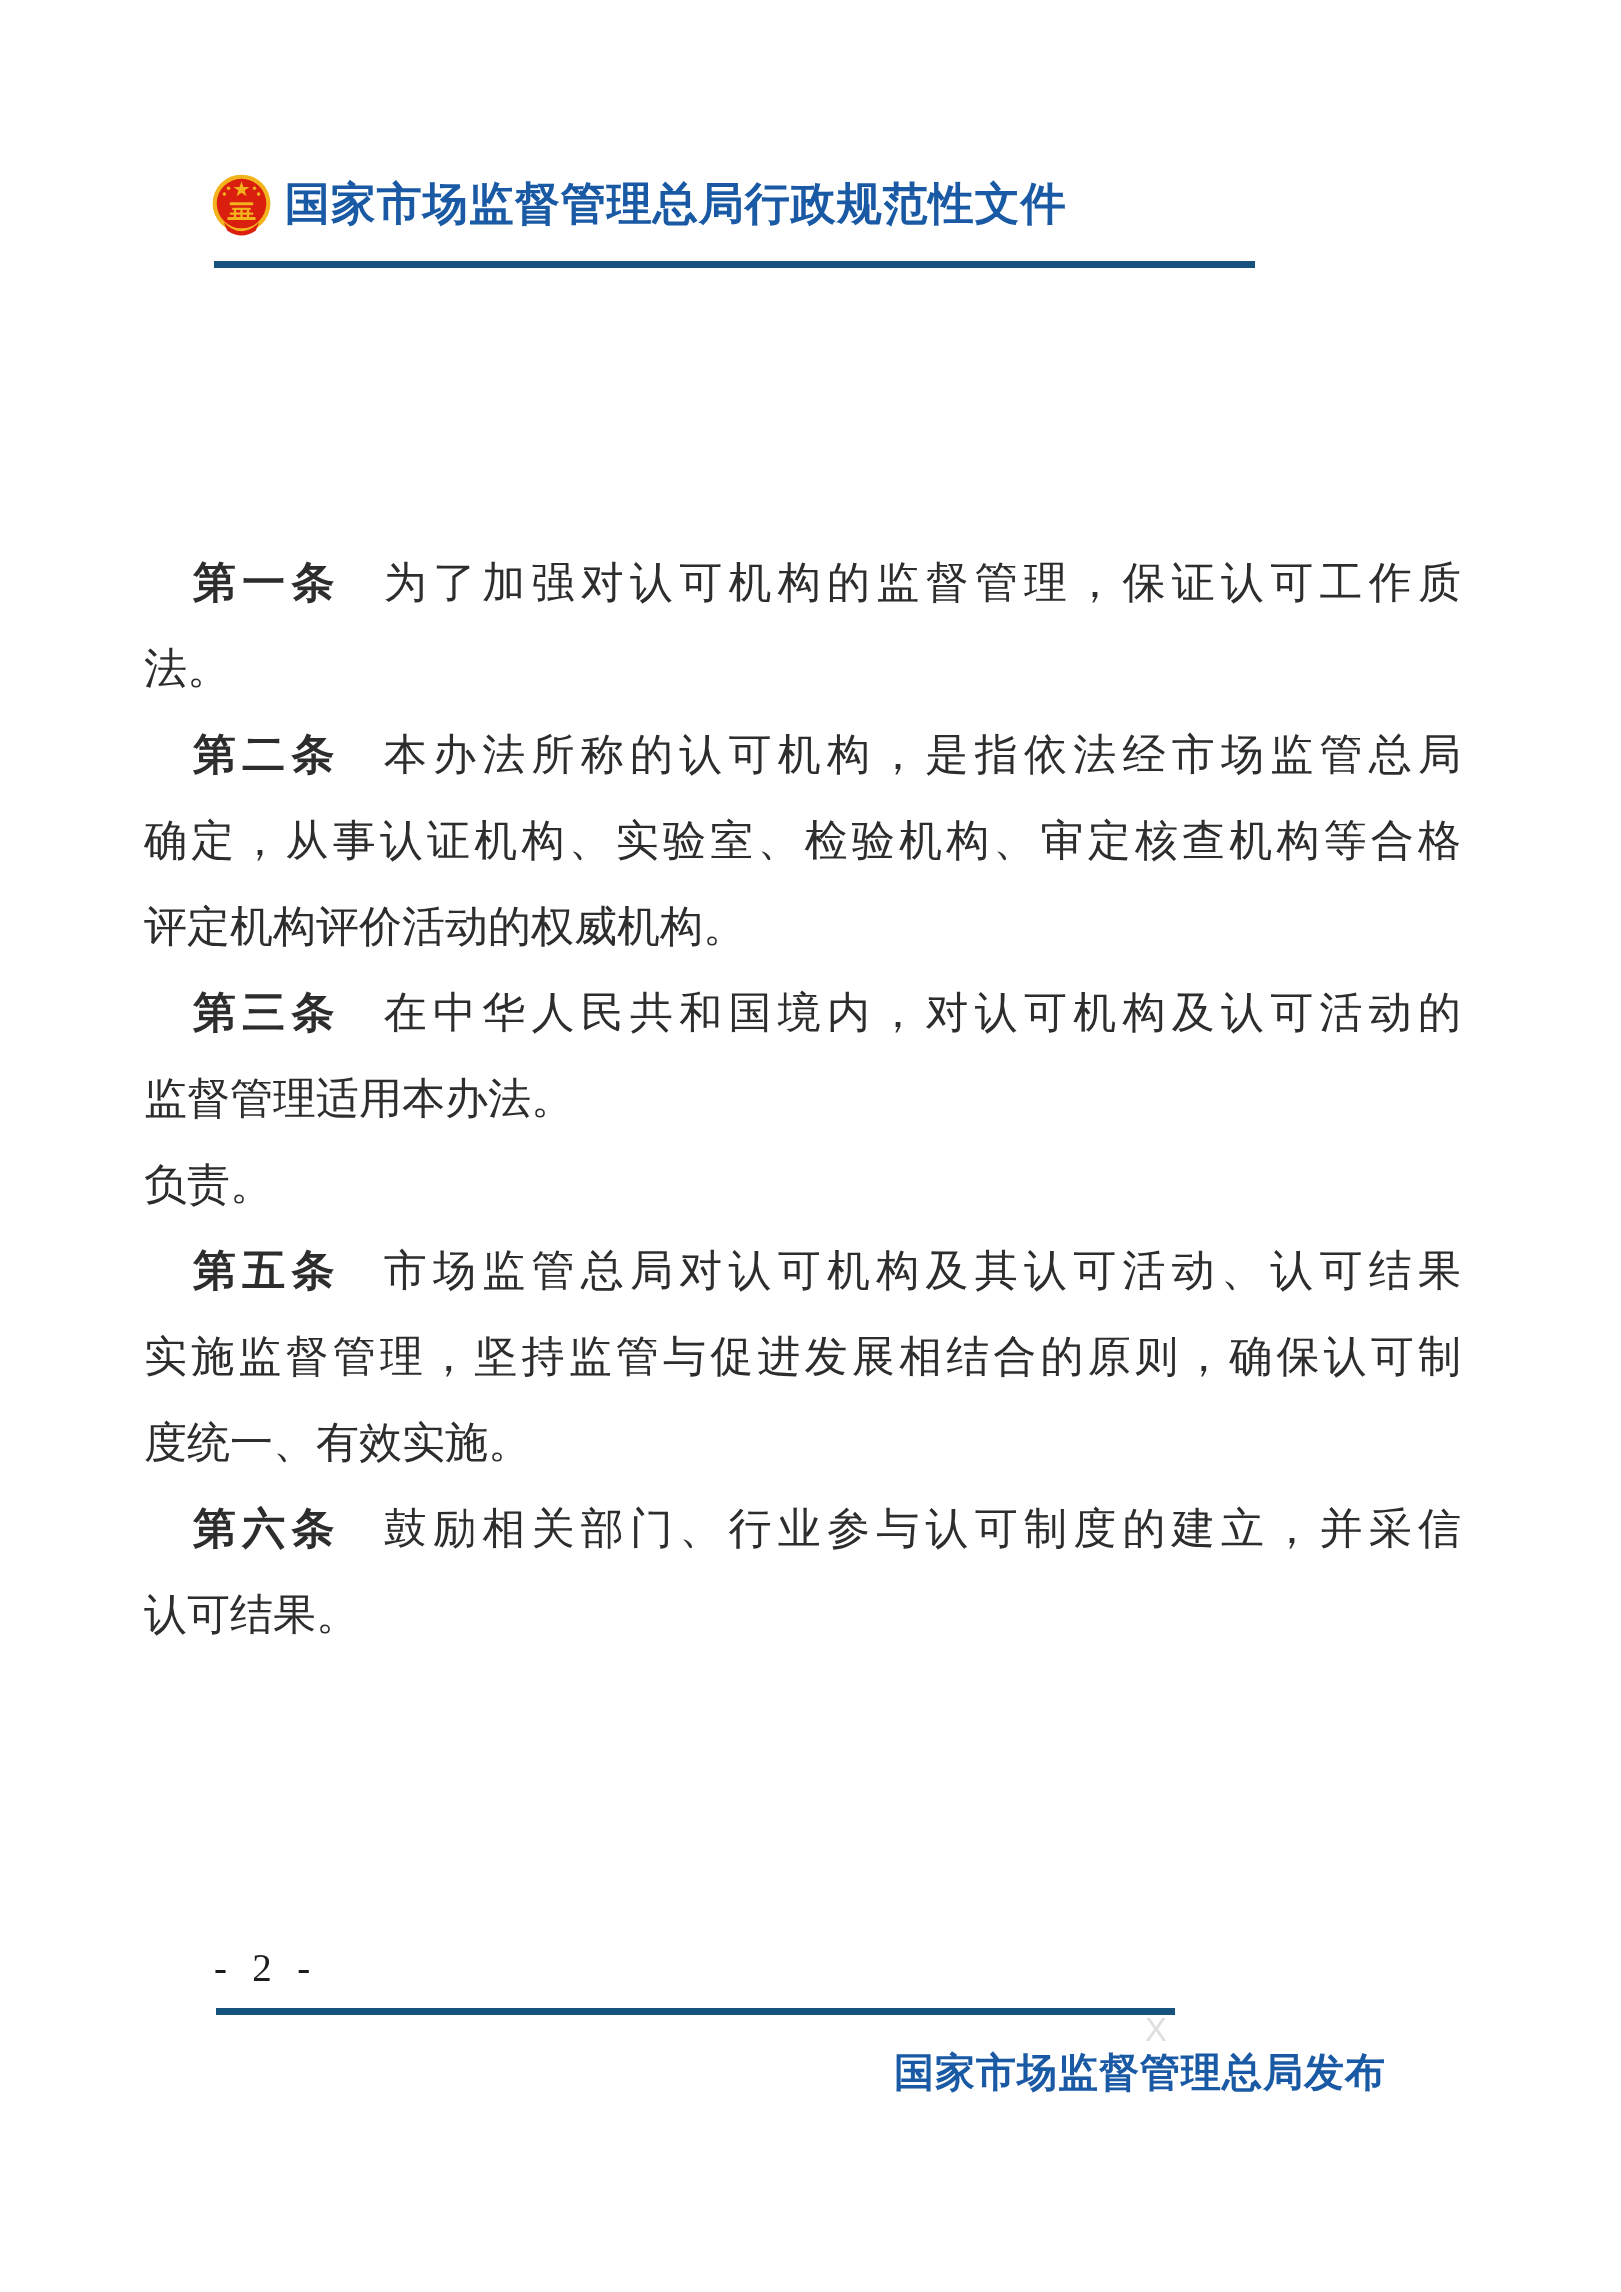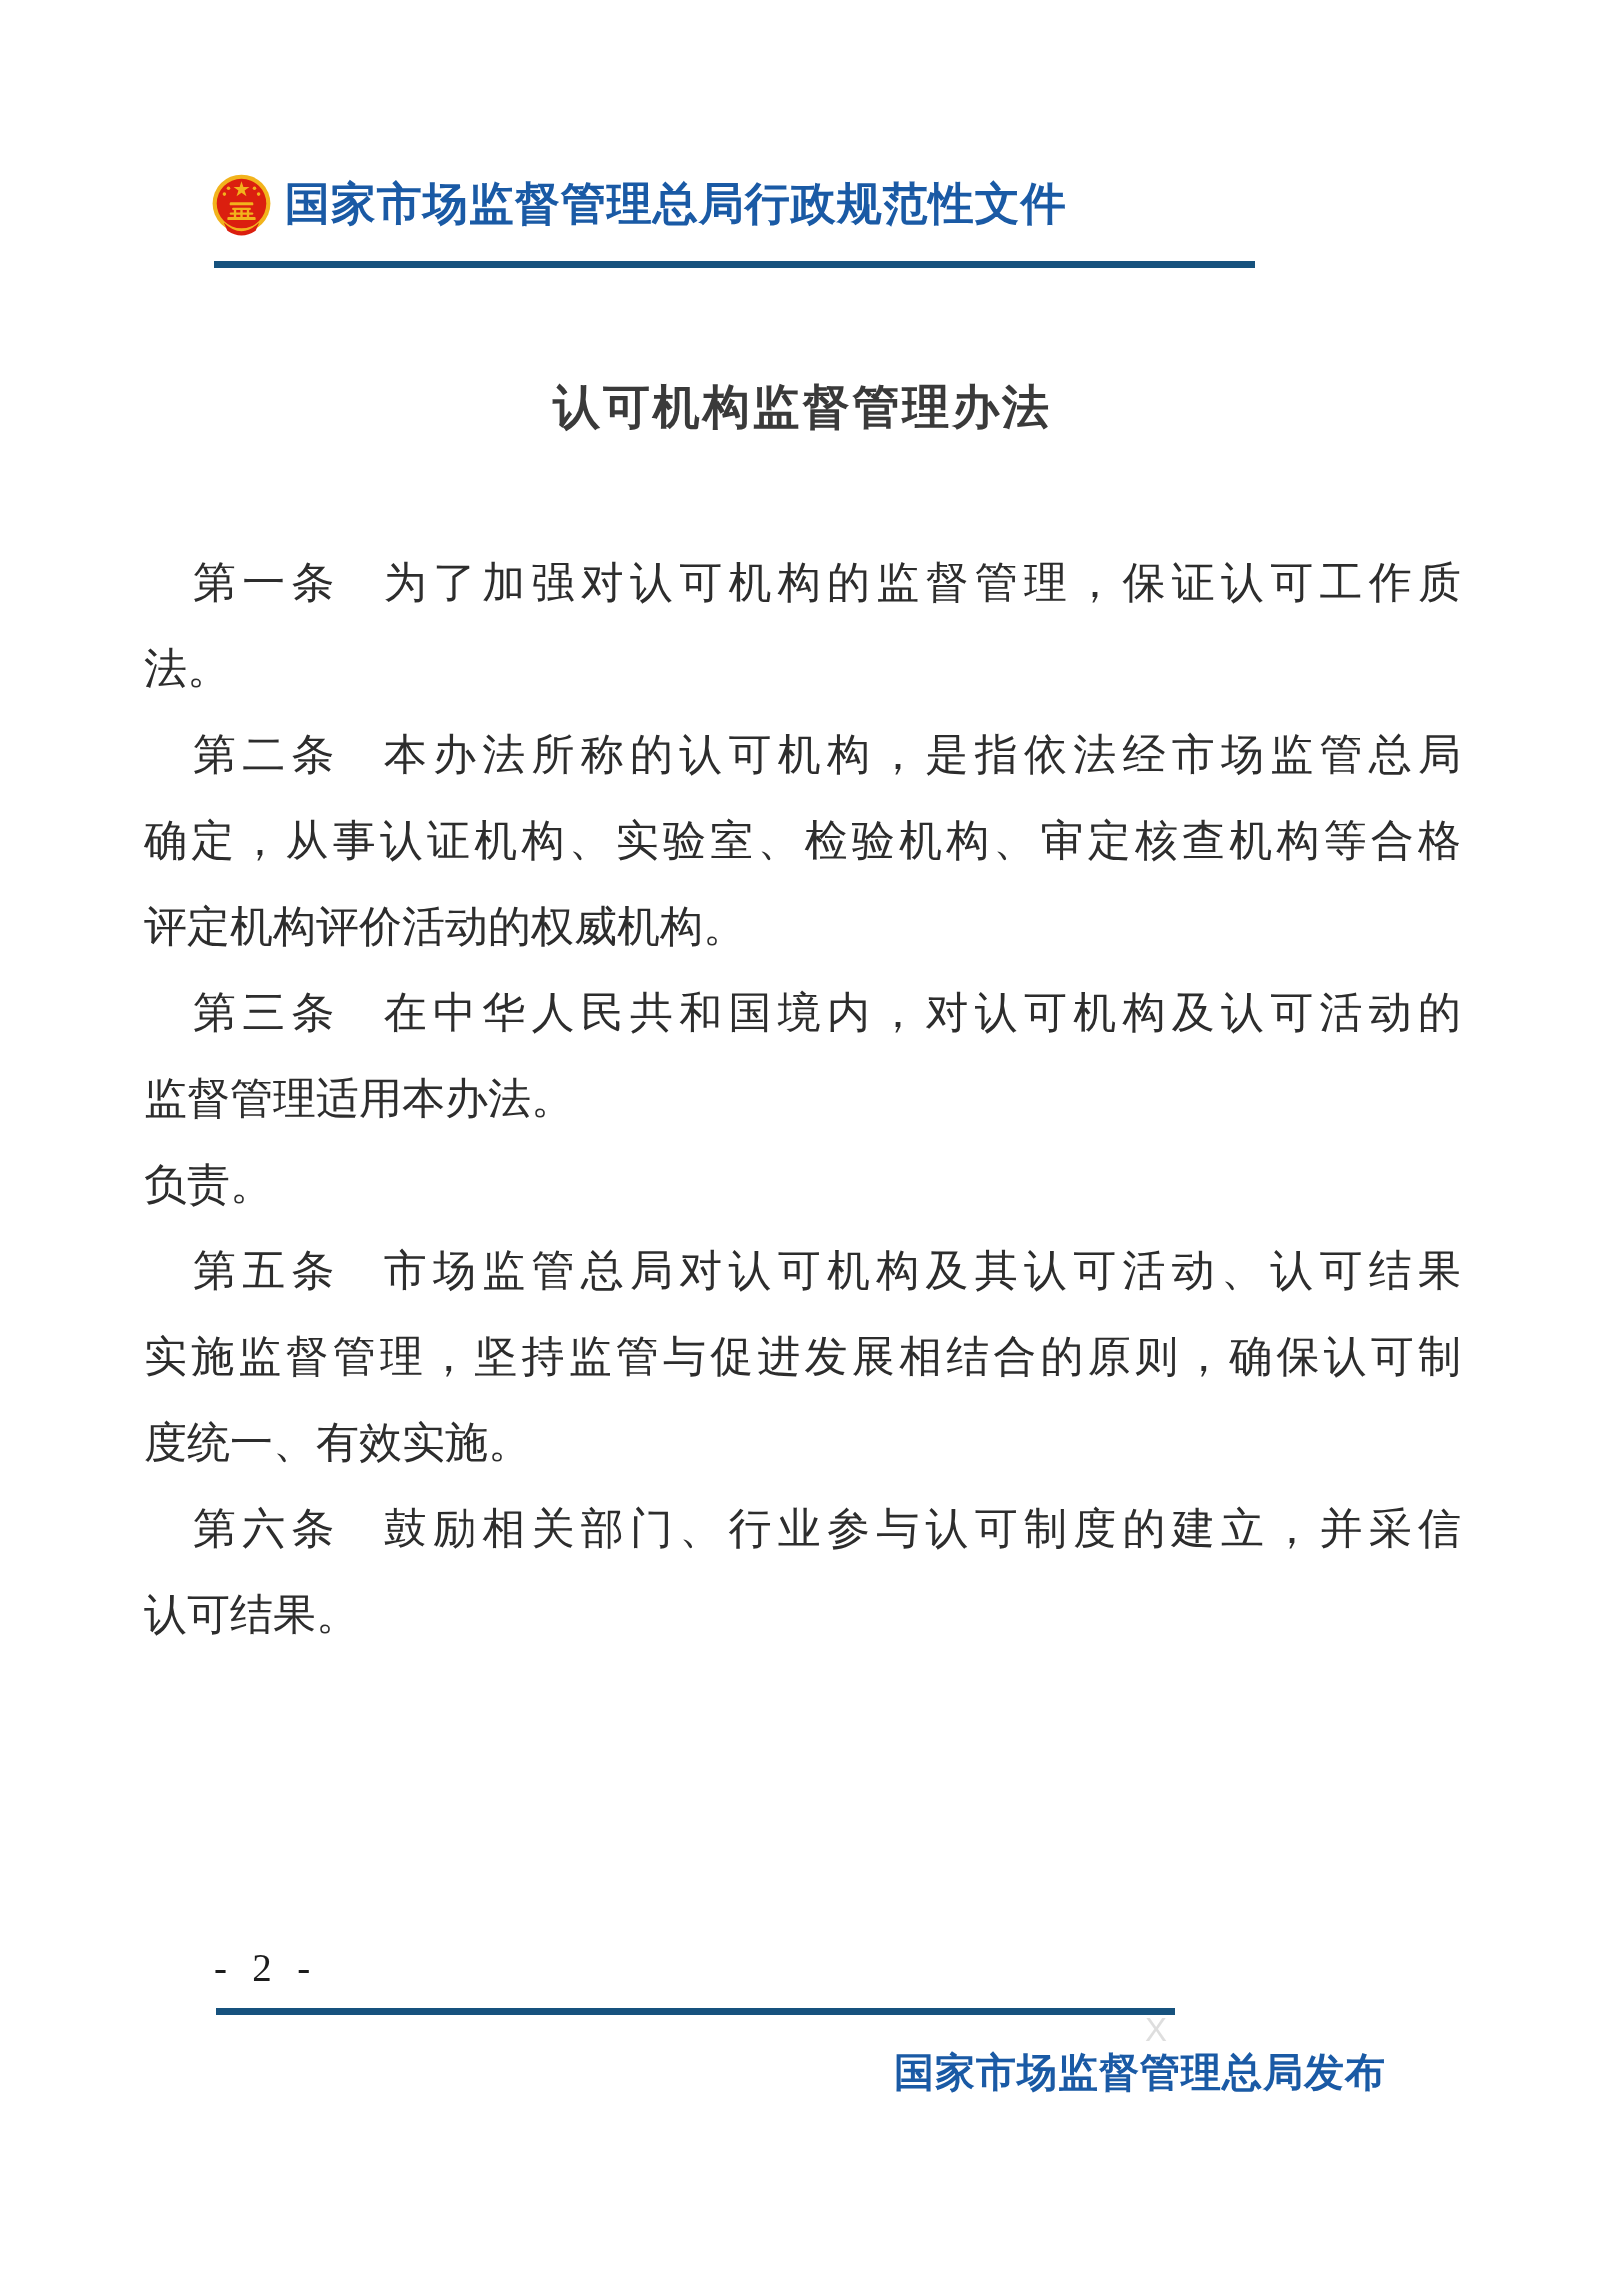--- a/index.html
+++ b/index.html
@@ -40,21 +40,21 @@
     position:absolute;left:144px;top:540px;width:1317px;
     color:var(--body-text);
     font-size:43px;
   }
   .line{
     height:86px;line-height:86px;white-space:nowrap;
     text-align:justify;text-align-last:justify;
   }
   .line.para-end{text-align-last:left;}
   .line.first{text-indent:49px;}
-  .article-label{font-weight:normal;margin-right:43px;margin-top:28px;}
+  .article-label{font-weight:bold;margin-right:43px;margin-top:28px;}
 
   
   .page-number{
     position:absolute;left:214px;top:1945px;
     font-size:39px;letter-spacing:7.8px;color:#1c1c1c;white-space:nowrap;
   }
   .footer-rule{
     position:absolute;left:216px;top:2008px;width:959px;height:6.9px;
     background:var(--rule-navy);
   }
@@ -92,21 +92,20 @@
         <rect x="26" y="73" width="48" height="5" rx="2"></rect>
         <rect x="37" y="61" width="4" height="12"></rect>
         <rect x="48" y="61" width="4" height="12"></rect>
         <rect x="59" y="61" width="4" height="12"></rect>
       </g>
     </svg>
     <div class="header-title">国家市场监督管理总局行政规范性文件</div>
   </div>
   <div class="header-rule"></div>
 
-  <h1 class="doc-title">认可机构监督管理办法</h1>
 
   <div class="body-col" id="articles">
       <div class="line first"><span class="article-label">第一条</span>为了加强对认可机构的监督管理，保证认可工作质</div>
       <div class="line para-end">法。</div>
       <div class="line first"><span class="article-label">第二条</span>本办法所称的认可机构，是指依法经市场监管总局</div>
       <div class="line">确定，从事认证机构、实验室、检验机构、审定核查机构等合格</div>
       <div class="line para-end">评定机构评价活动的权威机构。</div>
       <div class="line first"><span class="article-label">第三条</span>在中华人民共和国境内，对认可机构及认可活动的</div>
       <div class="line para-end">监督管理适用本办法。</div>
       <div class="line para-end">负责。</div>

